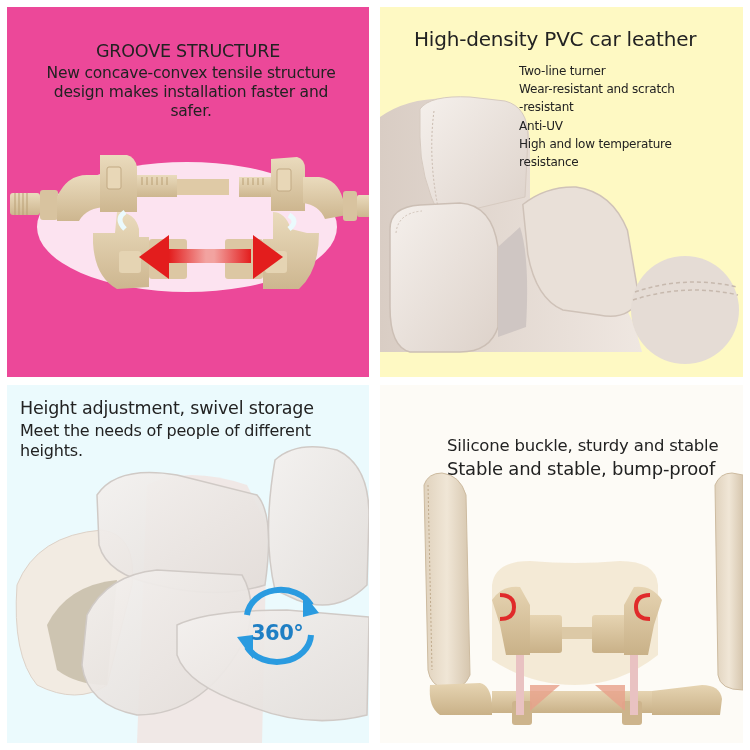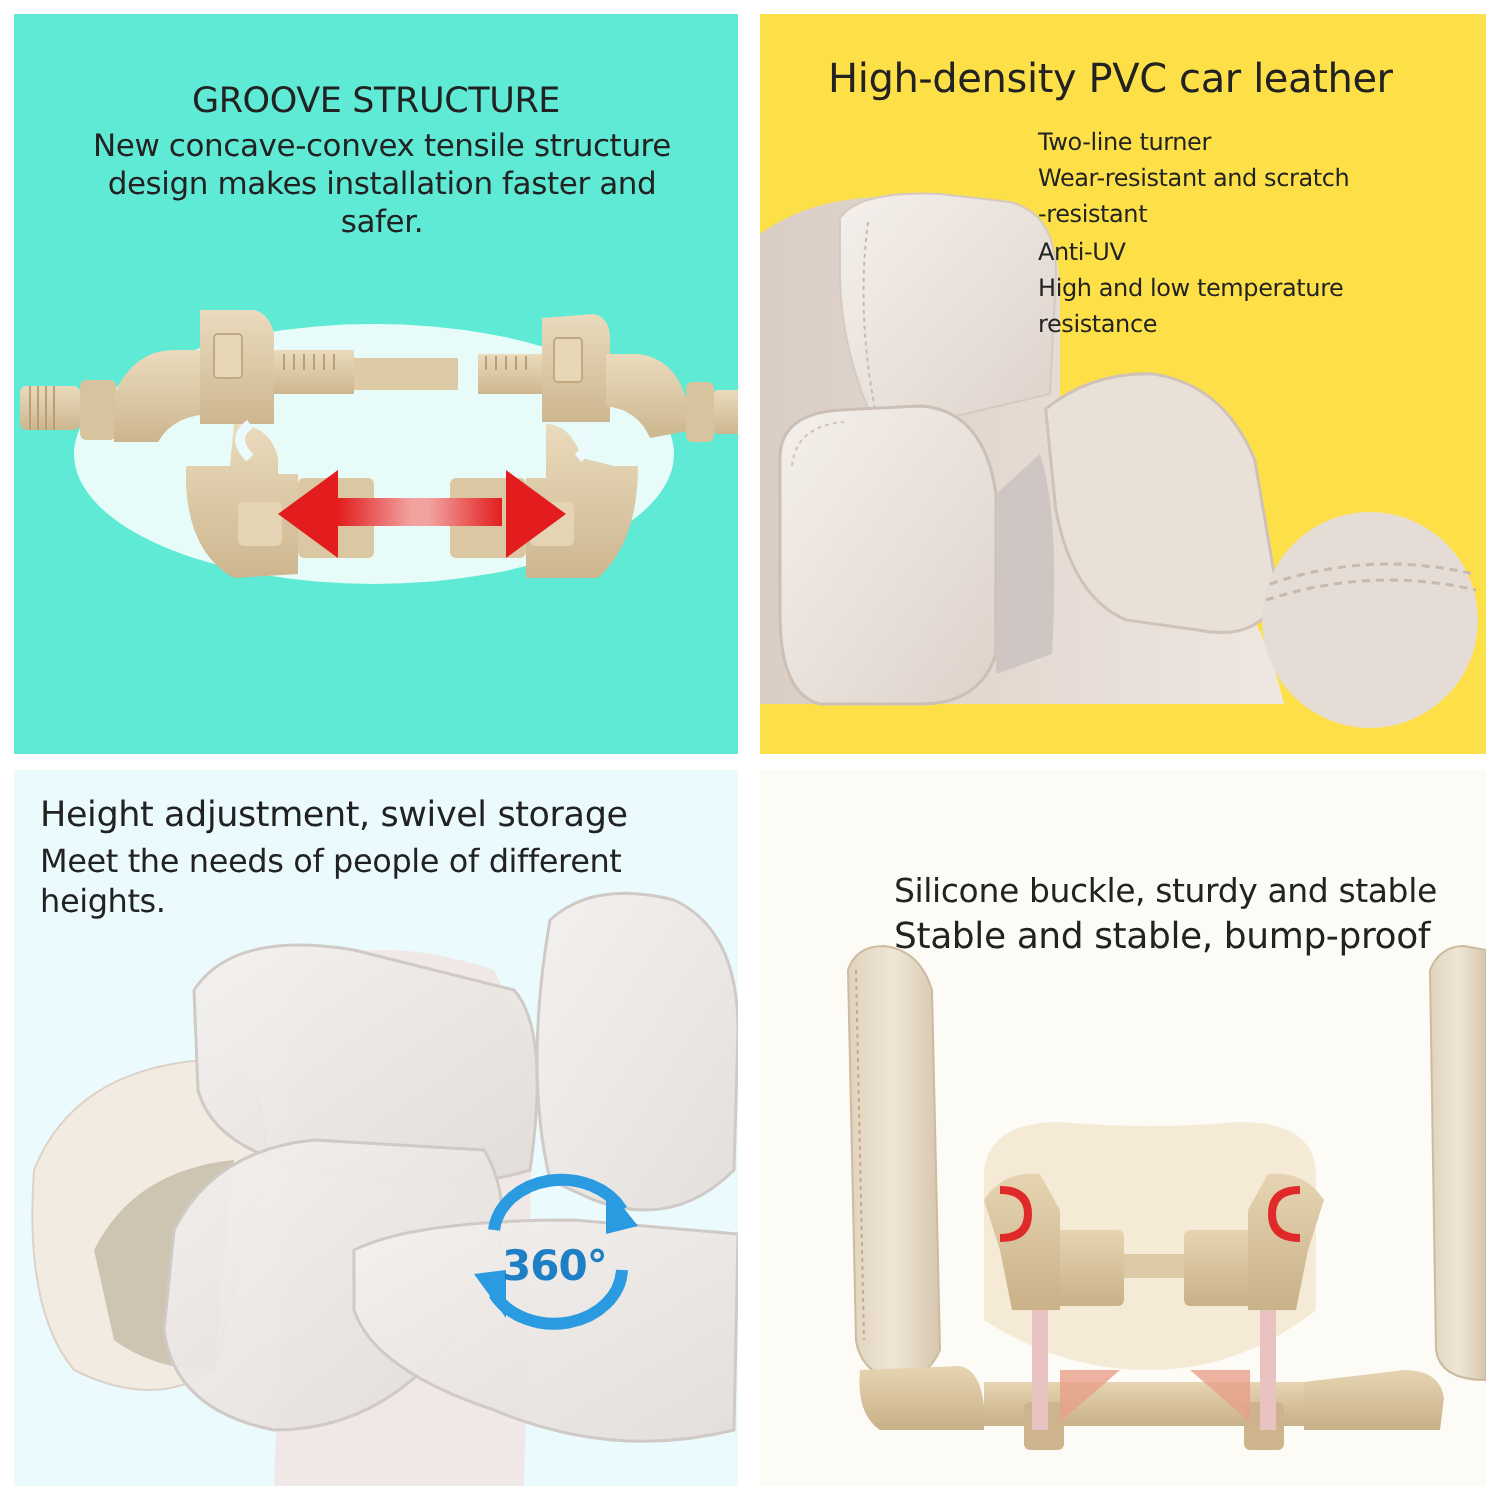--- a/index.html
+++ b/index.html
@@ -1,21 +1,21 @@
 <!DOCTYPE html>
 <html><head>
   <meta charset="utf-8">
   <style>
     * { box-sizing: border-box; margin: 0; padding: 0; }
     html, body { width: 750px; height: 750px; overflow: hidden; background: #ffffff; }
     body { position: relative; font-family: "DejaVu Sans", sans-serif; color: #1e1e1e; }
 
     .panel { position: absolute; overflow: hidden; }
-    .p-tl { left: 7px; top: 7px; width: 362px; height: 370px; background: #5eead4; }
-    .p-tr { left: 380px; top: 7px; width: 363px; height: 370px; background: #fde047; }
+    .p-tl { left: 7px; top: 7px; width: 362px; height: 370px; background: #ec4899; }
+    .p-tr { left: 380px; top: 7px; width: 363px; height: 370px; background: #fef9c3; }
     .p-bl { left: 7px; top: 385px; width: 362px; height: 358px; background: #ebfafd; }
     .p-br { left: 380px; top: 385px; width: 363px; height: 358px; background: #fdfbf6; }
 
     .txt { position: absolute; font-family: "DejaVu Sans", sans-serif; color: #222; letter-spacing: -0.2px; }
 
     
     .tl-title { left: 0; width: 362px; top: 34px; text-align: center; font-size: 17.5px; }
     .tl-desc { left: 14px; width: 340px; top: 57px; text-align: center; font-size: 15.5px; line-height: 19px; }
 
     

